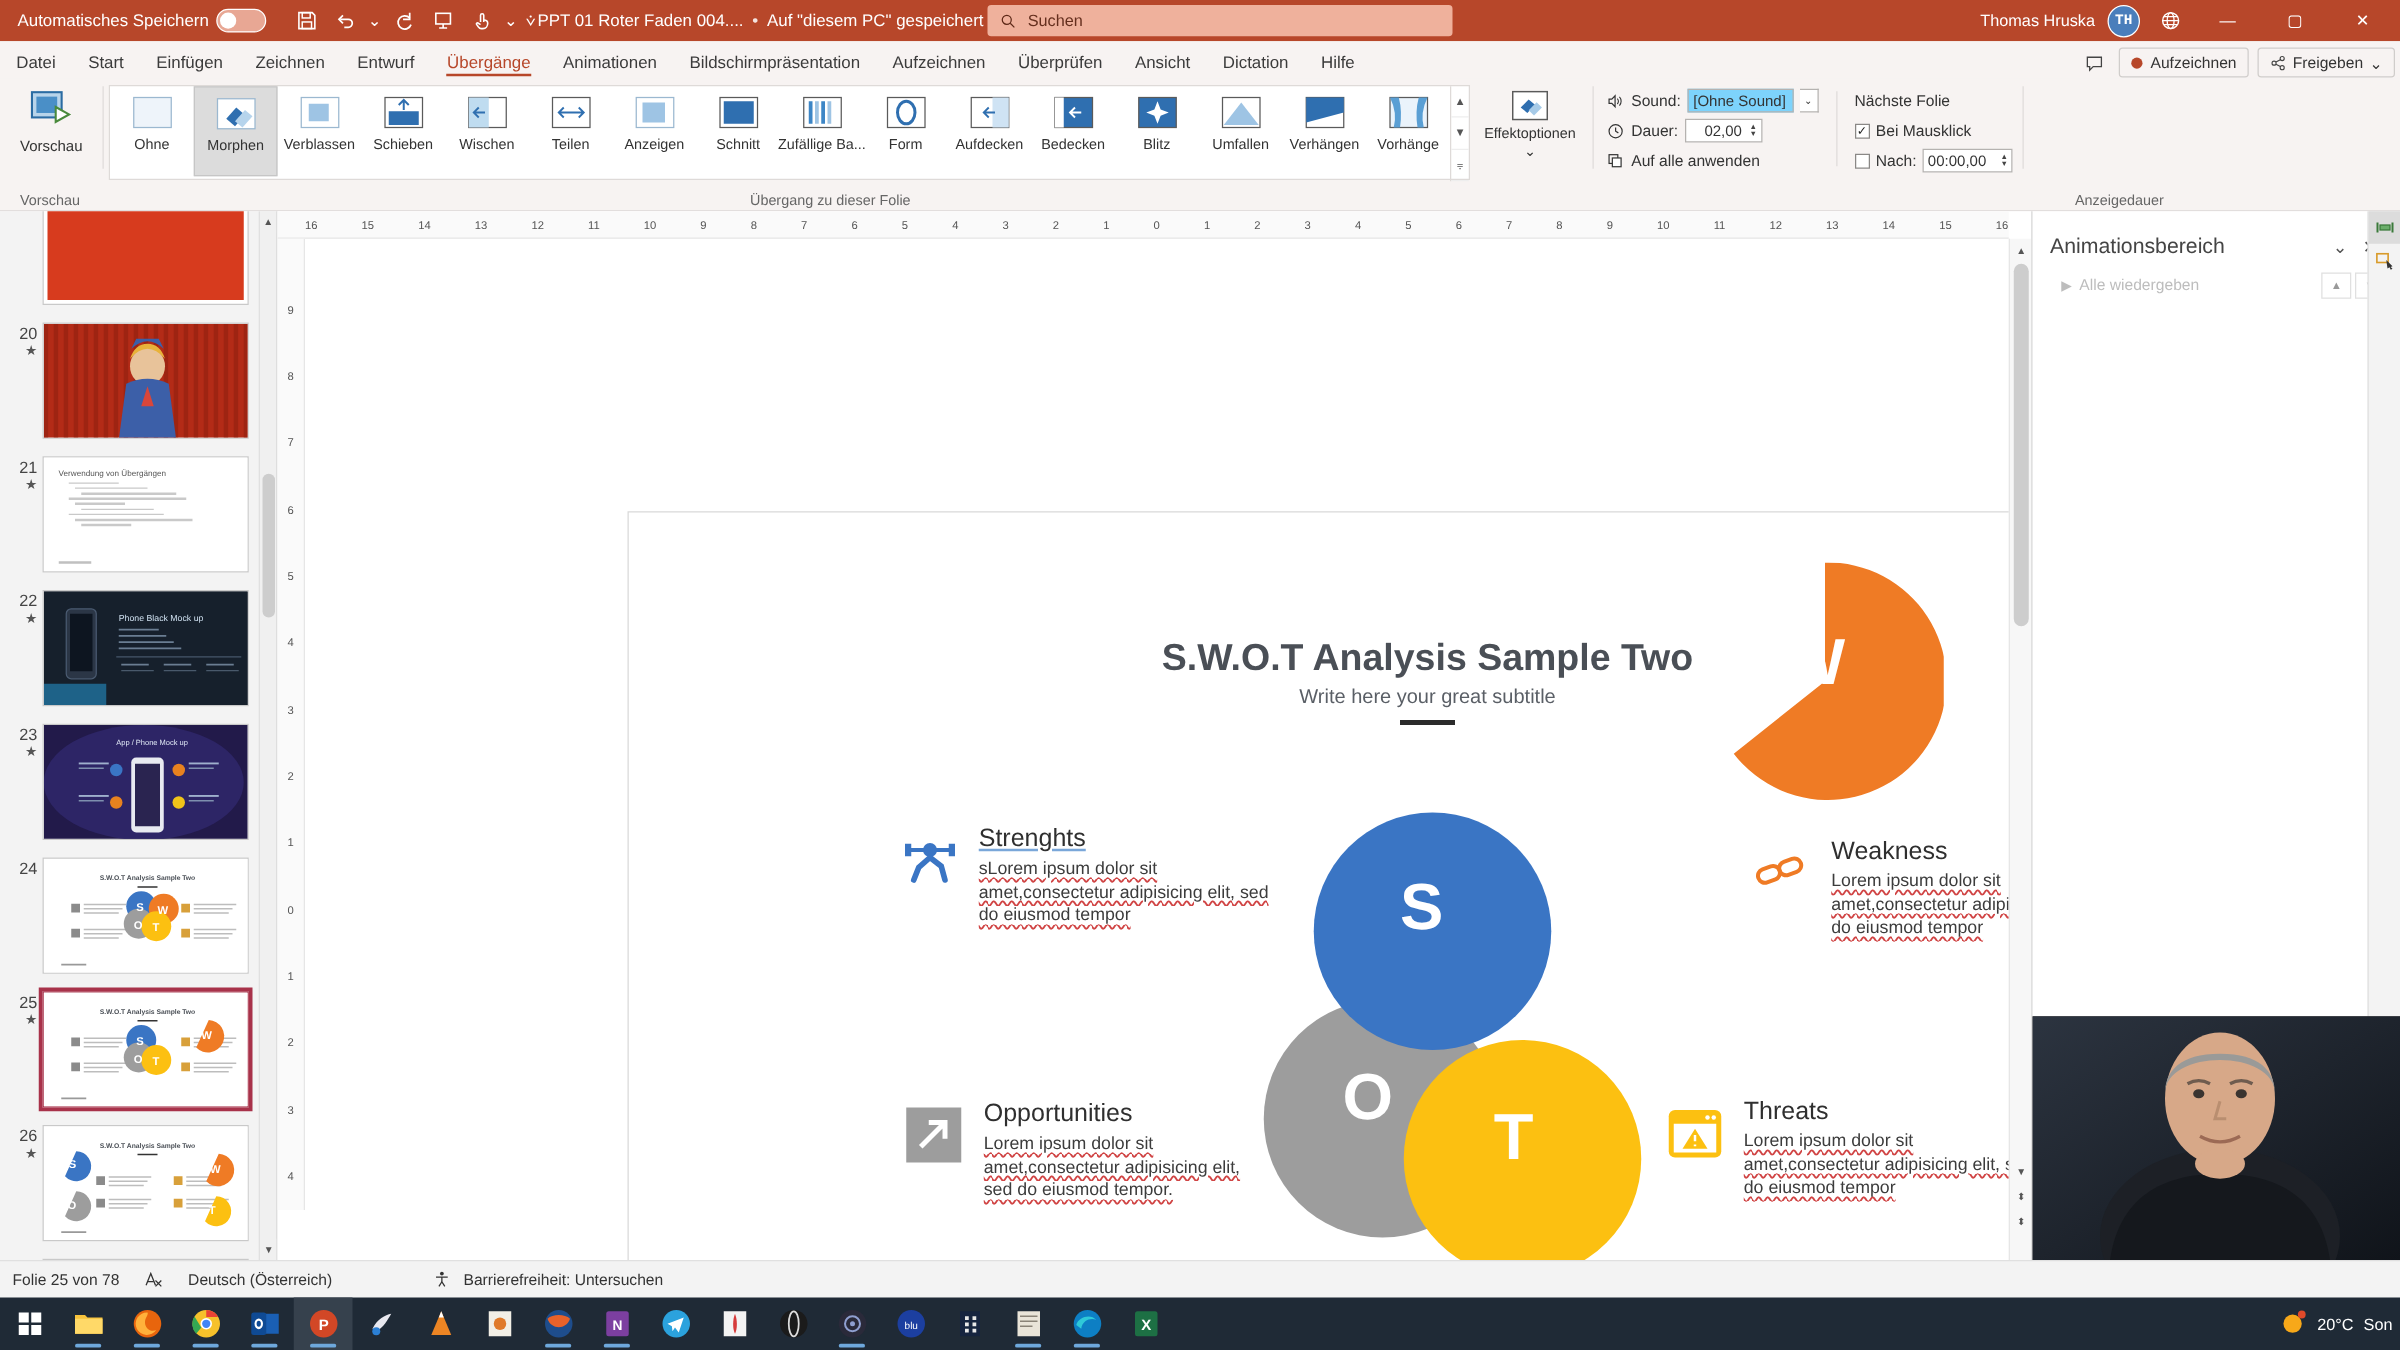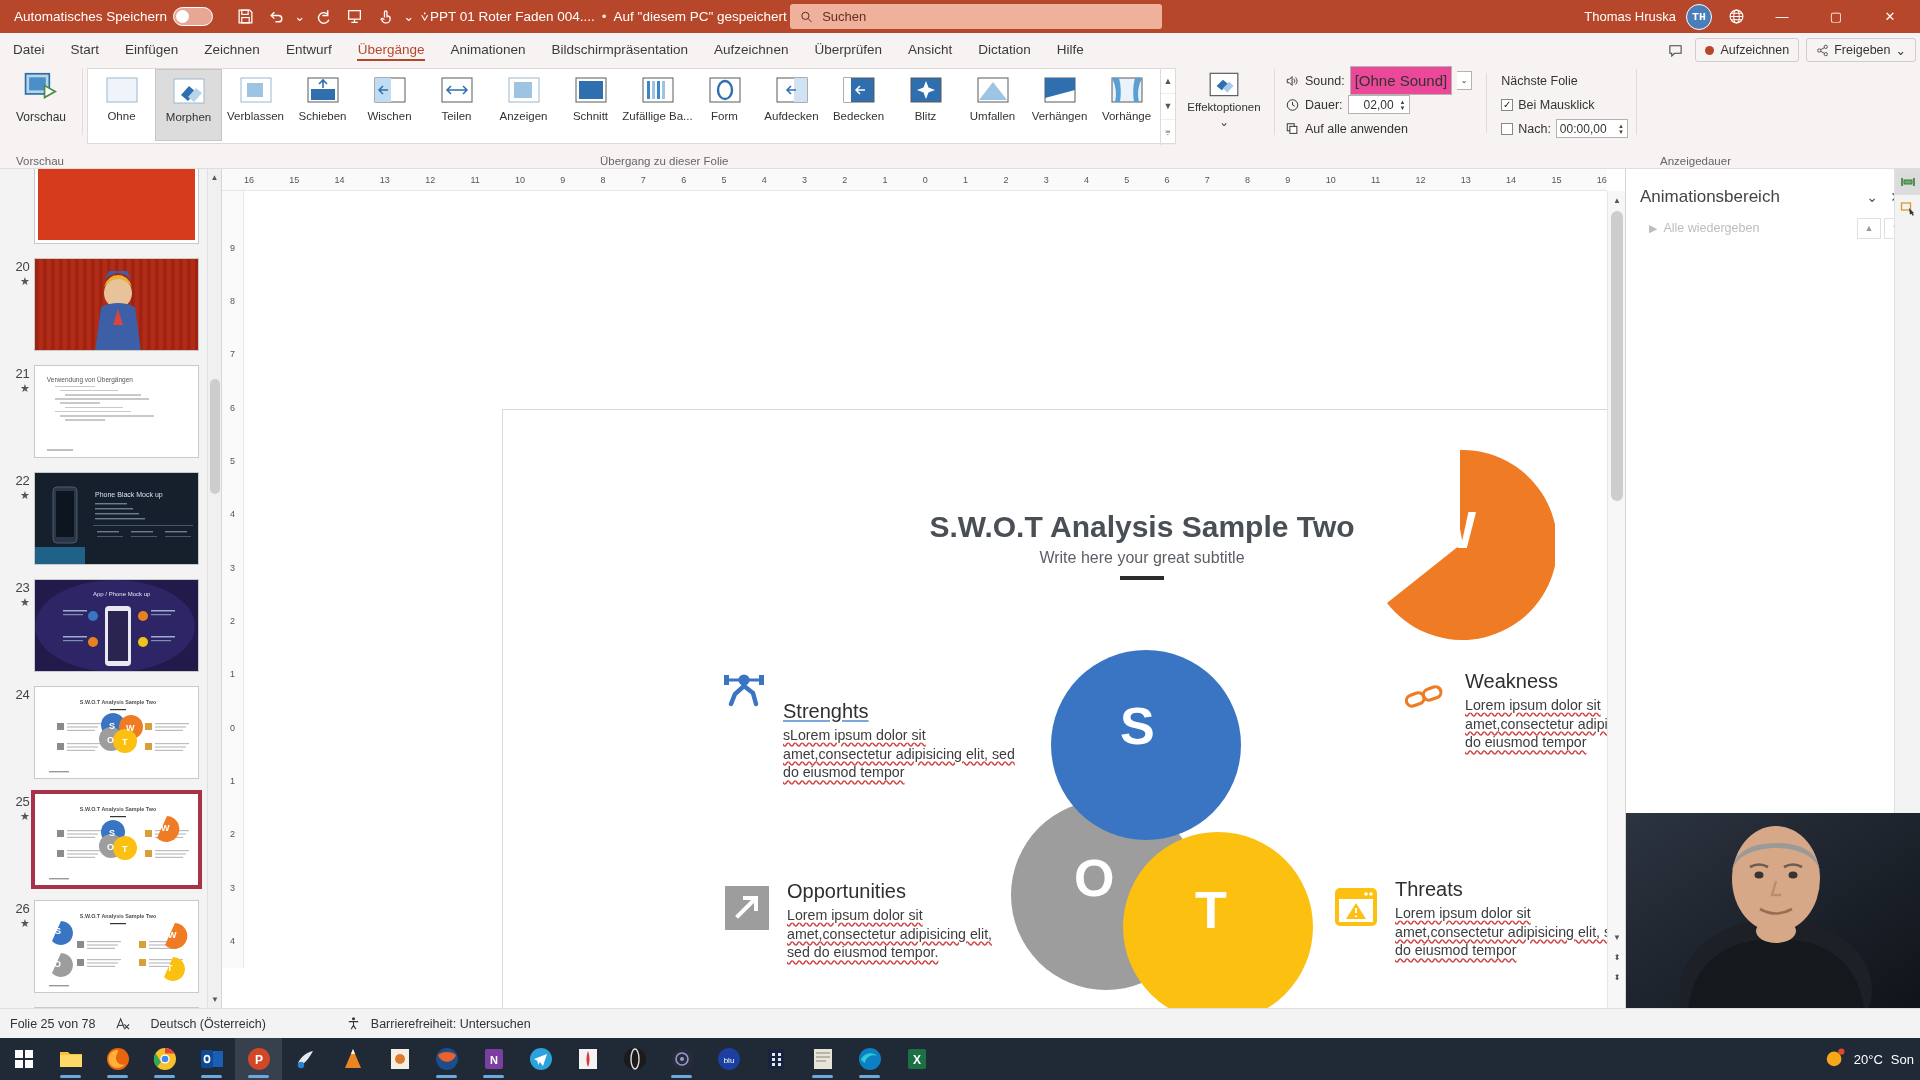--- a/index.html
+++ b/index.html
@@ -118,22 +118,22 @@
     width:80px;display:flex;flex-direction:column;align-items:center;padding-top:8px;cursor:pointer;
     margin-left:8px;
   }
   .effopt .lbl{font-size:11.5px;color:#333;margin-top:2px;text-align:center;line-height:1.1;}
   .timing{
     display:flex; padding:8px 0 0 10px; gap:14px; font-size:12.5px; color:#333;
   }
   .tcol{display:flex;flex-direction:column;gap:5px;}
   .trow{display:flex;align-items:center;gap:5px;height:19px;}
   .sel-box{
-    border:1px solid #b5b2b0;background:#ec4899;height:29px;display:flex;align-items:center;
-    padding:0 4px; font-size:15px; min-width:85px; cursor:pointer;
+    border:1px solid #b5b2b0;background:#7dd3fc;height:19px;display:flex;align-items:center;
+    padding:0 4px; font-size:12px; min-width:85px; cursor:pointer;
   }
   .spin{
     border:1px solid #b5b2b0;background:#fff;height:19px;width:62px;display:flex;align-items:center;
     justify-content:space-between; padding:0 3px; font-size:12px; cursor:text;
   }
   .spin .arrows{display:flex;flex-direction:column;font-size:6px;line-height:6px;color:#444;}
   .chk{width:12px;height:12px;border:1px solid #8a8886;background:#fff;display:inline-flex;
        align-items:center;justify-content:center;font-size:10px;color:#222;cursor:pointer;}
   .rib-group-label{
     position:absolute;bottom:1px;font-size:11.5px;color:#666;
@@ -240,21 +240,21 @@
     cursor:pointer;
   }
   
   .s-title{font-size:30px;font-weight:bold;color:#4a4f56;text-align:center;}
   .s-sub{font-size:16px;color:#5a5f66;text-align:center;margin-top:5px;}
   .s-underline{width:44px;height:4px;background:#2b2b2b;margin:9px auto 0;}
   .sw-head{font-size:20px;color:#2f2f2f;}
   .sw-body{font-size:14.2px;color:#3c3c3c;line-height:1.32;margin-top:3px;}
   .sq{ text-decoration: underline; text-decoration-style: wavy; text-decoration-color:#d04444;
        text-underline-offset:2px; }
-  .sq-blue{ text-decoration: underline; text-decoration-color:#7aa7d9; text-underline-offset:2px;margin-top:40px;}
+  .sq-blue{ text-decoration: underline; text-decoration-color:#7aa7d9; text-underline-offset:2px;}
 </style>
 </head>
 <body>
 
 <div class="titlebar">
   <div class="tb-left">
     <span class="tb-autosave-label">Automatisches Speichern</span>
     <span class="toggle"></span>
     <div class="qat">
       <span class="qat-btn">

